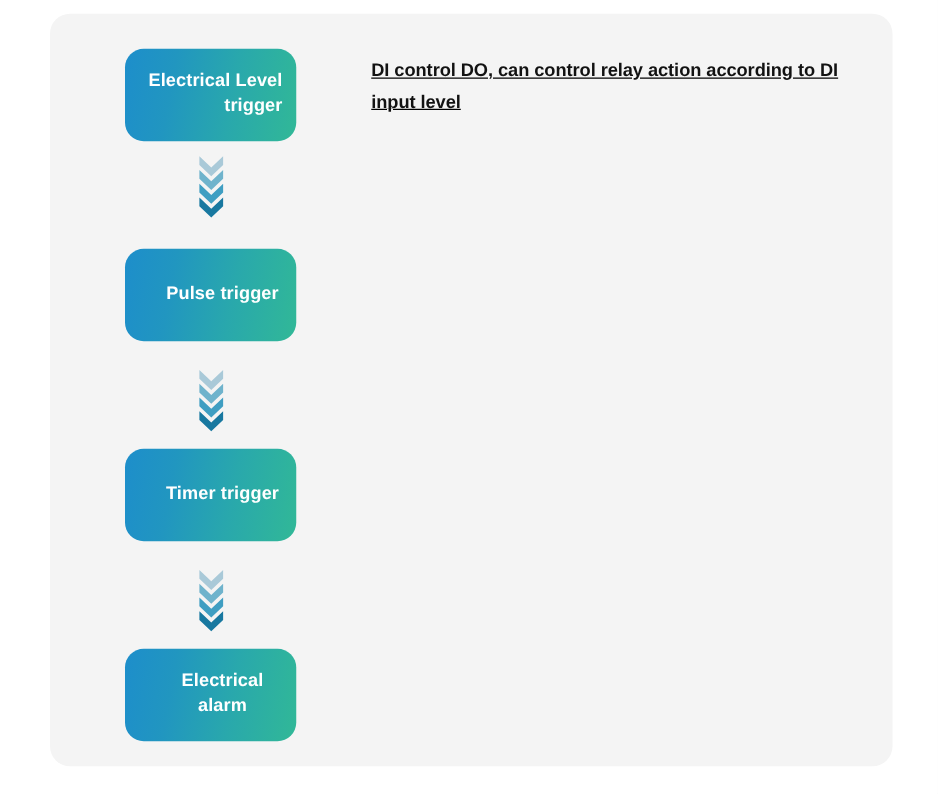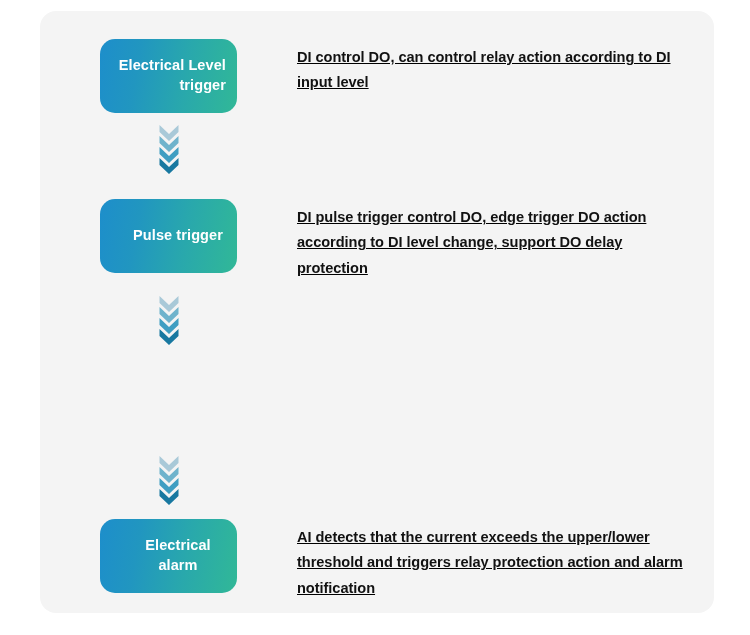--- a/index.html
+++ b/index.html
@@ -140,56 +140,55 @@
           </svg>
         </div>
       </div>
 
       <div class="step-row" style="top:188px;">
         <div class="pill-cell">
           <div class="pill center">
             <span class="pill-label">Pulse trigger</span>
           </div>
         </div>
-        <div class="desc-cell">
-          <div class="desc-text">DI pulse trigger control DO, edge trigger DO action according to DI level change, support DO delay protection</div>
-        </div>
       </div>
 
       <div class="connector" style="top:283px;">
         <div class="chevrons">
           <svg width="22" height="52" viewBox="0 0 22 52" aria-hidden="true">
             <path d="M1.5 2 L11 11 L20.5 2 L20.5 9 L11 18 L1.5 9 Z" fill="#a9c9d8"></path>
             <path d="M1.5 13 L11 22 L20.5 13 L20.5 20 L11 29 L1.5 20 Z" fill="#6fb3cc"></path>
             <path d="M1.5 24 L11 33 L20.5 24 L20.5 31 L11 40 L1.5 31 Z" fill="#3f9ec2"></path>
             <path d="M1.5 35 L11 44 L20.5 35 L20.5 42 L11 51 L1.5 42 Z" fill="#1878a0"></path>
           </svg>
         </div>
       </div>
 
       <div class="step-row" style="top:348px;">
+        <div class="pill-cell">
+          <div class="pill center">
+            <span class="pill-label">Timer trigger</span>
+          </div>
+        </div>
       </div>
 
       <div class="connector" style="top:443px;">
         <div class="chevrons">
           <svg width="22" height="52" viewBox="0 0 22 52" aria-hidden="true">
             <path d="M1.5 2 L11 11 L20.5 2 L20.5 9 L11 18 L1.5 9 Z" fill="#a9c9d8"></path>
             <path d="M1.5 13 L11 22 L20.5 13 L20.5 20 L11 29 L1.5 20 Z" fill="#6fb3cc"></path>
             <path d="M1.5 24 L11 33 L20.5 24 L20.5 31 L11 40 L1.5 31 Z" fill="#3f9ec2"></path>
             <path d="M1.5 35 L11 44 L20.5 35 L20.5 42 L11 51 L1.5 42 Z" fill="#1878a0"></path>
           </svg>
         </div>
       </div>
 
       <div class="step-row" style="top:508px;">
         <div class="pill-cell">
           <div class="pill center">
             <span class="pill-label">Electrical alarm</span>
           </div>
         </div>
-        <div class="desc-cell">
-          <div class="desc-text">AI detects that the current exceeds the upper/lower threshold and triggers relay protection action and alarm notification</div>
-        </div>
       </div>
 
     </div>
   </div>
 </div>
 
 </body></html>

